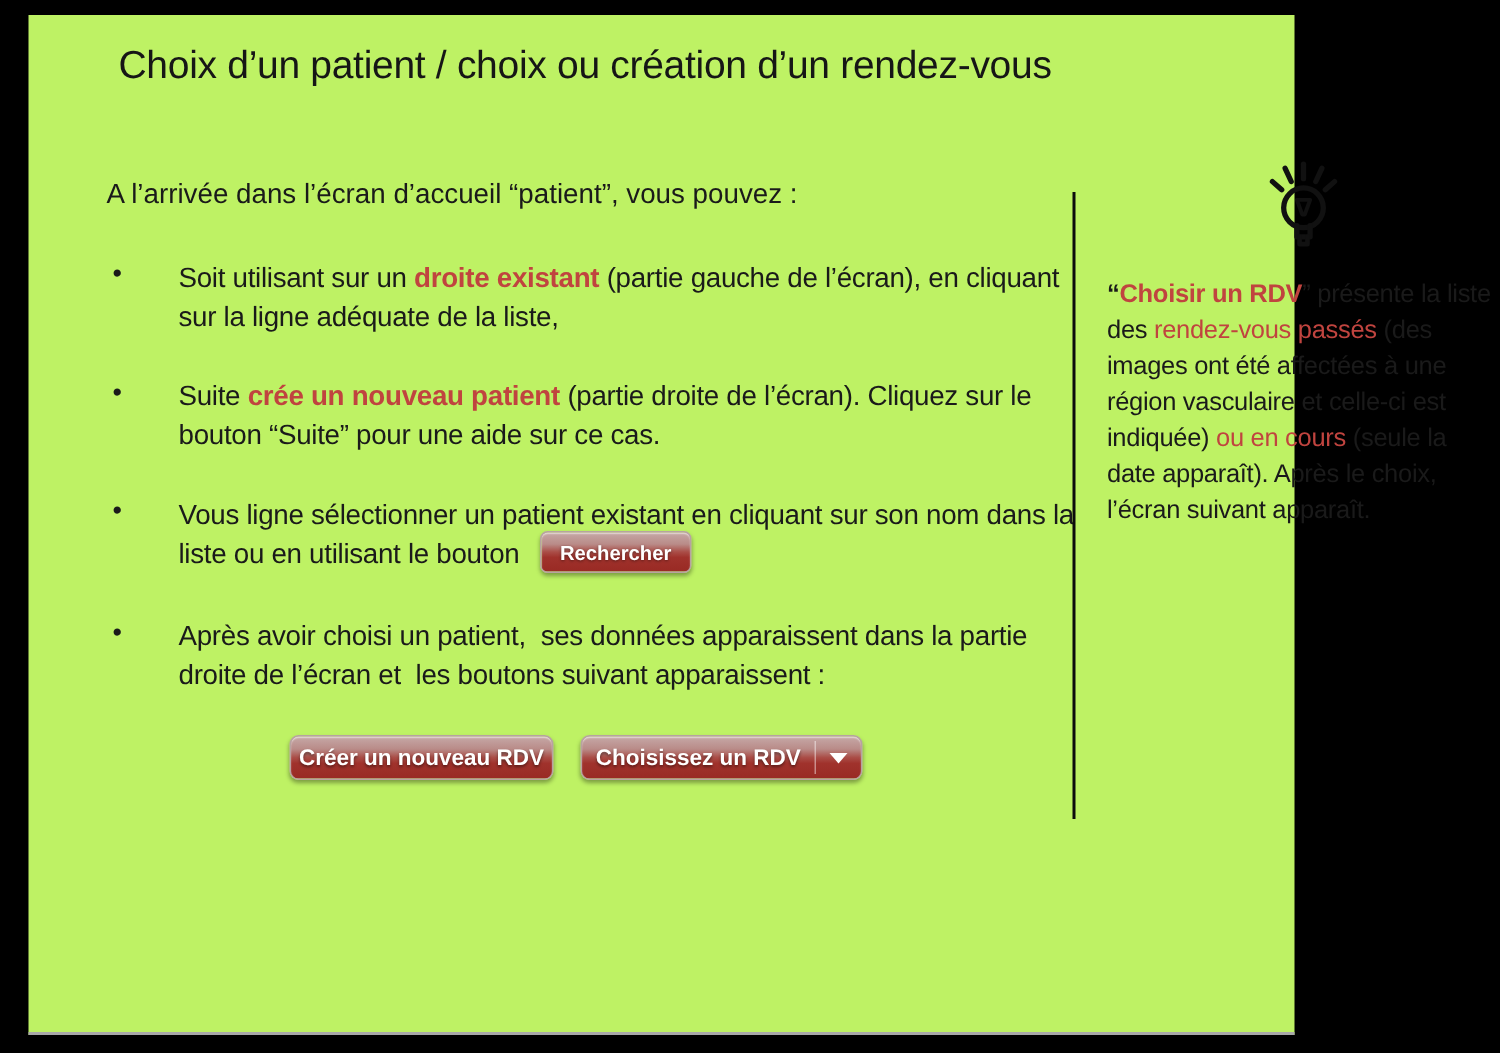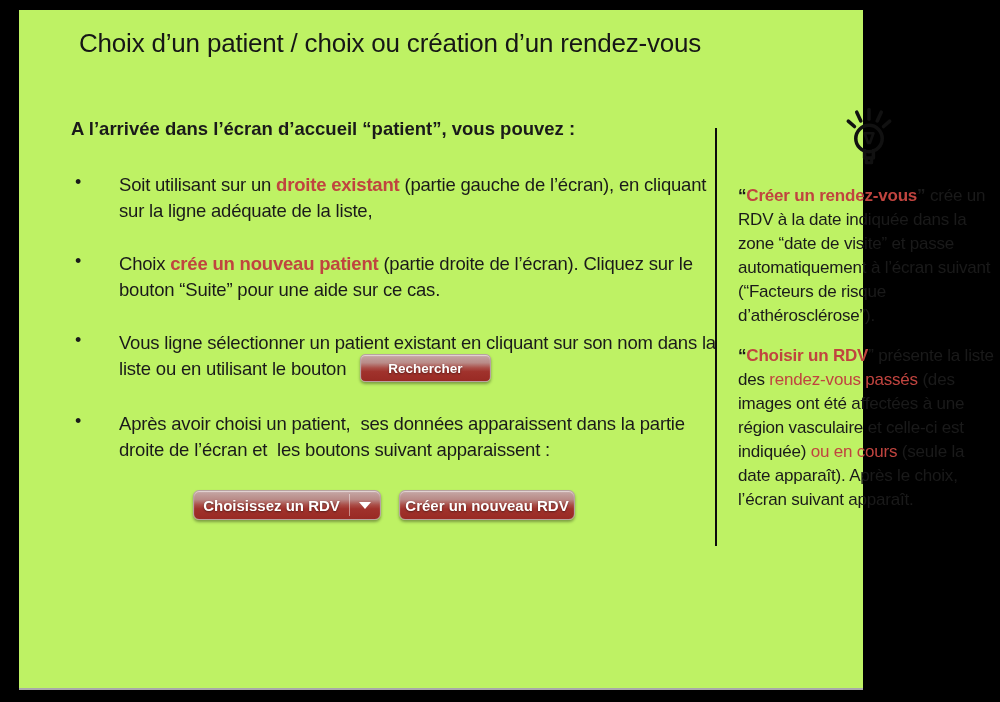--- a/index.html
+++ b/index.html
@@ -18,41 +18,41 @@
     margin-left:11px;
   }
   .page-title {
     position:absolute; left:60px; top:18px;
     font-size:26px; font-weight:400; color:#161616; letter-spacing:-0.2px;
   }
   .main {
     position:absolute; left:44px; top:108px; width:656px;
     color:#1a1a1a;
   }
-  .intro { font-size:18.5px; margin-left:8px; white-space:pre-wrap;font-weight:bold; }
+  .intro { font-size:18.5px; margin-left:8px; white-space:pre-wrap; }
   .bullets { margin-top:32px; }
   .bullet { display:flex; margin-bottom:27px; }
   .marker { flex:0 0 56px; padding-left:12px; font-size:18px; }
   .btext { flex:1; font-size:18.5px; line-height:26px; letter-spacing:-0.2px; }
   .seg { white-space:pre-wrap; }
   .accent { color:var(--accent); font-weight:bold; }
   .accent-soft { color:var(--accent); }
   .q { font-weight:bold; color:#1a1a1a; }
 
   .gloss-btn {
     display:inline-flex; align-items:center; justify-content:center;
     border-radius:6px; color:#fff; font-weight:bold;
     background:linear-gradient(180deg,#c6a9a7 0%,#b98b88 30%,#aa4d47 50%,#a0322c 64%,#992a24 100%);
     box-shadow:0 2px 3px rgba(0,0,0,0.35), inset 0 1px 1px rgba(255,255,255,0.55);
     border:1px solid #b7a3a1;
     text-shadow:0 1px 2px rgba(0,0,0,0.45);
     cursor:pointer;
   }
   .btn-rechercher {
-    height:28px; padding:0 27px; font-size:13.5px; border-radius:5px;
+    height:28px; padding:0 12px; font-size:13.5px; border-radius:5px;
     margin-left:14px; vertical-align:middle; position:relative; top:-2px;
   }
   .btn-row { display:flex; gap:18px; margin-left:130px; margin-top:11px; }
   .btn-create { width:176px; height:30px; font-size:15px; }
   .btn-choose { width:188px; height:30px; font-size:15px; padding:0; }
   .btn-choose .lbl { flex:1; text-align:center; }
   .btn-sep { width:1px; height:22px; background:rgba(255,255,255,0.45); }
   .chevron-down {
     width:30px; display:flex; align-items:center; justify-content:center;
   }
@@ -84,62 +84,61 @@
 
     <div class="bullets">
 
       <div class="bullet">
         <span class="marker">•</span>
         <span class="btext"><span class="seg">Soit utilisant sur un </span><span class="seg accent">droite existant</span><span class="seg"> (partie gauche de l’écran), en cliquant sur la ligne adéquate de la liste,</span></span>
       </div>
 
       <div class="bullet">
         <span class="marker">•</span>
-        <span class="btext"><span class="seg">Choix </span><span class="seg accent">crée un nouveau patient</span><span class="seg"> (partie droite de l’écran). Cliquez sur le bouton “Suite” pour une aide sur ce cas.</span></span>
+        <span class="btext"><span class="seg">Suite </span><span class="seg accent">crée un nouveau patient</span><span class="seg"> (partie droite de l’écran). Cliquez sur le bouton “Suite” pour une aide sur ce cas.</span></span>
       </div>
 
       <div class="bullet">
         <span class="marker">•</span>
         <span class="btext"><span class="seg">Vous ligne sélectionner un patient existant en cliquant sur son nom dans la liste ou en utilisant le bouton</span><button class="gloss-btn btn-rechercher">Rechercher</button></span>
       </div>
 
       <div class="bullet">
         <span class="marker">•</span>
         <span class="btext"><span class="seg">Après avoir choisi un patient,  ses données apparaissent dans la partie droite de l’écran et  les boutons suivant apparaissent :</span></span>
       </div>
 
     </div>
 
     <div class="btn-row">
+      <button class="gloss-btn btn-create">Créer un nouveau RDV</button>
       <button class="gloss-btn btn-choose">
         <span class="lbl">Choisissez un RDV</span>
         <span class="btn-sep"></span>
         <span class="chevron-down">
             <i></i>
           </span>
       </button>
-      <button class="gloss-btn btn-create">Créer un nouveau RDV</button>
     </div>
   </div>
 
   <div class="divider"></div>
 
   <div class="sidebar">
     <div class="bulb-wrap">
       <svg width="58" height="74" viewBox="0 0 64 84" fill="none" stroke="#111" stroke-width="4" stroke-linecap="round" stroke-linejoin="round">
         <line x1="32" y1="24" x2="32" y2="13"></line>
         <line x1="22.7" y1="26.1" x2="18.1" y2="16.1"></line>
         <line x1="41.3" y1="26.1" x2="45.9" y2="16.1"></line>
         <line x1="15.5" y1="32.4" x2="8.5" y2="26.2"></line>
         <line x1="48.5" y1="32.4" x2="55.5" y2="26.2"></line>
         <circle cx="32" cy="46" r="15"></circle>
         <path d="M27 40 L37 40 L33 51 L31 51 Z" stroke-width="3"></path>
         <path d="M27 59.5 L27 68 L37 68 L37 59.5"></path>
         <path d="M29 68 L29 73.5 L35 73.5 L35 68" stroke-width="3.5"></path>
       </svg>
     </div>
 
-    <p class="tip-p"><span class="q">“</span><span class="accent">Créer un rendez-vous</span><span class="q">”</span><span class="seg"> crée un RDV à la date indiquée dans la zone “date de visite” et passe automatiquement à l’écran suivant (“Facteurs de risque d’athérosclérose”).</span></p>
 
     <p class="tip-p"><span class="q">“</span><span class="accent">Choisir un RDV</span><span class="seg">” présente la liste des </span><span class="accent-soft">rendez-vous passés</span><span class="seg"> (des images ont été affectées à une région vasculaire et celle-ci est indiquée) </span><span class="accent-soft">ou en cours</span><span class="seg"> (seule la date apparaît). Après le choix, l’écran suivant apparaît.</span></p>
   </div>
 
 </div>
 
 </body></html>

